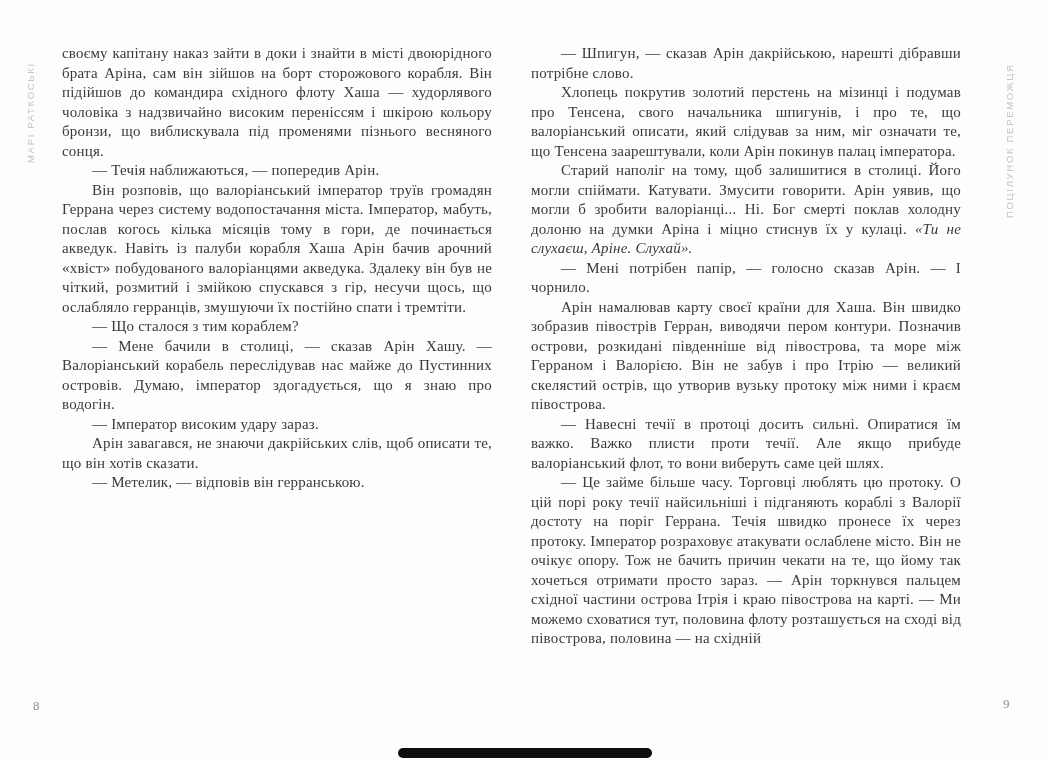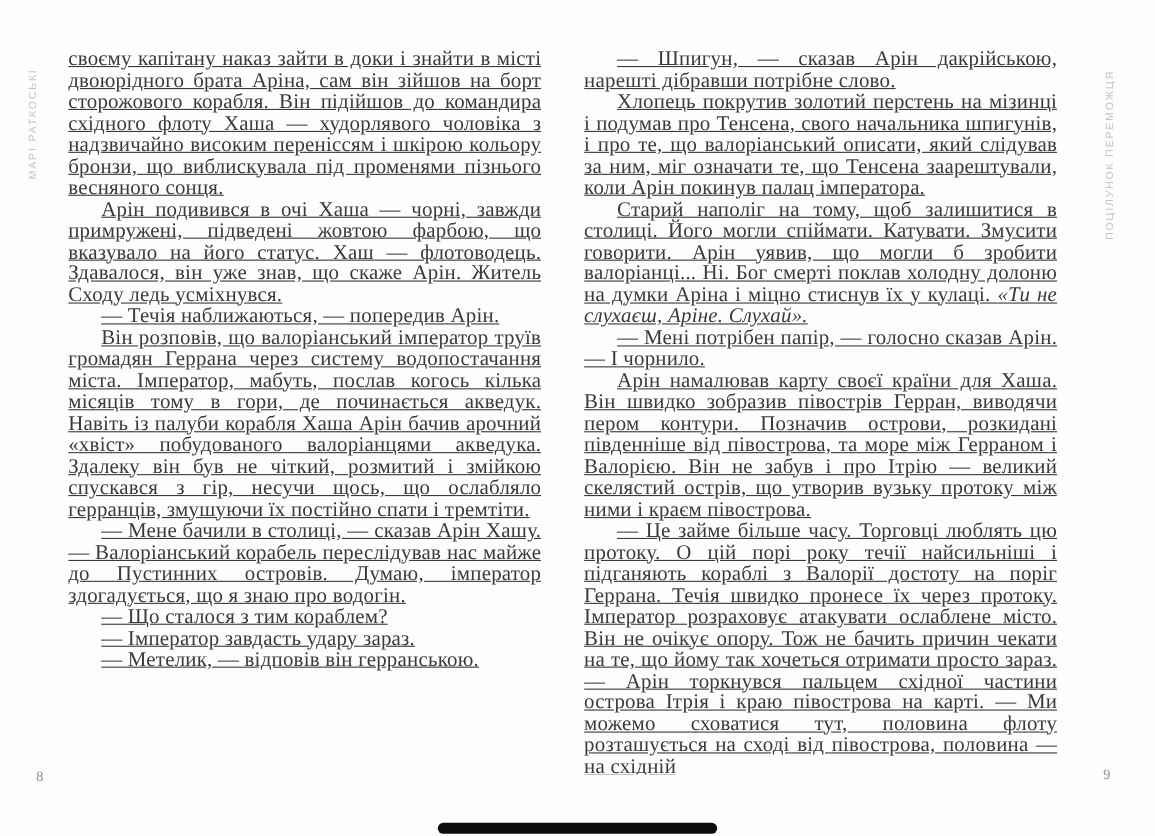--- a/index.html
+++ b/index.html
@@ -15,25 +15,24 @@
     width: 1050px; height: 760px;
     background: var(--page-background);
     overflow: hidden; position: relative;
     font-family: "Liberation Serif", "DejaVu Serif", serif;
   }
   .spread { position: absolute; inset: 0; }
   .page-text {
     position: absolute; top: 44px; width: 430px; height: 660px;
     overflow: hidden;
     color: var(--body-text);
-    font-size: 19px; line-height: 19.5px;
+    font-size: 15px; line-height: 19.5px;
     letter-spacing: 0.2px;
     text-align: justify;
     hyphens: auto;
-    text-decoration: underline;
   }
   #left-page-text  { left: 62px; }
   #right-page-text { left: 531px; }
   .page-text p { margin: 0; }
   .page-text p.indent { text-indent: 30px; }
   .page-text i { font-style: italic; }
 
   .margin-label {
     position: absolute;
     font-family: "Liberation Sans", "DejaVu Sans", sans-serif;
@@ -61,35 +60,36 @@
 </style>
 </head>
 <body>
 
 <div class="spread">
 
   <span class="margin-label" id="author-label">МАРІ РАТКОСЬКІ</span>
 
   <div class="page-text" id="left-page-text">
       <p><span>своєму капітану наказ зайти в доки і знайти в місті двоюрідного брата Аріна, сам він зійшов на борт сторожового корабля. Він підійшов до командира східного флоту Хаша — худорлявого чоловіка з надзвичайно високим переніссям і шкірою кольору бронзи, що виблискувала під променями пізнього весняного сонця.</span></p>
-      <p class="indent"><span>Арін подивився в очі Хаша — чорні, завжди примружені, підведені жовтою фарбою, що вказувало на його статус. Хаш — флотоводець. Здавалося, він уже знав, що скаже Арін. Житель Сходу ледь усміхнувся.</span></p>
       <p class="indent"><span>— Течія наближаються, — попередив Арін.</span></p>
       <p class="indent"><span>Він розповів, що валоріанський імператор труїв громадян Геррана через систему водопостачання міста. Імператор, мабуть, послав когось кілька місяців тому в гори, де починається акведук. Навіть із палуби корабля Хаша Арін бачив арочний «хвіст» побудованого валоріанцями акведука. Здалеку він був не чіткий, розмитий і змійкою спускався з гір, несучи щось, що ослабляло герранців, змушуючи їх постійно спати і тремтіти.</span></p>
+      <p class="indent"><span>— Що сталося з тим кораблем?</span></p>
       <p class="indent"><span>— Мене бачили в столиці, — сказав Арін Хашу. — Валоріанський корабель переслідував нас майже до Пустинних островів. Думаю, імператор здогадується, що я знаю про водогін.</span></p>
-      <p class="indent"><span>— Що сталося з тим кораблем?</span></p>
-      <p class="indent"><span>— Імператор завдасть удару зараз.</span></p>
+      <p class="indent"><span>— Імператор високим удару зараз.</span></p>
+      <p class="indent"><span>Арін завагався, не знаючи дакрійських слів, щоб описати те, що він хотів сказати.</span></p>
       <p class="indent"><span>— Метелик, — відповів він герранською.</span></p>
     </div>
 
   <div class="page-text" id="right-page-text">
       <p class="indent"><span>— Шпигун, — сказав Арін дакрійською, нарешті дібравши потрібне слово.</span></p>
       <p class="indent"><span>Хлопець покрутив золотий перстень на мізинці і подумав про Тенсена, свого начальника шпигунів, і про те, що валоріанський описати, який слідував за ним, міг означати те, що Тенсена заарештували, коли Арін покинув палац імператора.</span></p>
       <p class="indent"><span>Старий наполіг на тому, щоб залишитися в столиці. Його могли спіймати. Катувати. Змусити говорити. Арін уявив, що могли б зробити валоріанці... Ні. Бог смерті поклав холодну долоню на думки Аріна і міцно стиснув їх у кулаці. </span><i>«Ти не слухаєш, Аріне. Слухай».</i></p>
       <p class="indent"><span>— Мені потрібен папір, — голосно сказав Арін. — І чорнило.</span></p>
       <p class="indent"><span>Арін намалював карту своєї країни для Хаша. Він швидко зобразив півострів Герран, виводячи пером контури. Позначив острови, розкидані південніше від півострова, та море між Герраном і Валорією. Він не забув і про Ітрію — великий скелястий острів, що утворив вузьку протоку між ними і краєм півострова.</span></p>
+      <p class="indent"><span>— Навесні течії в протоці досить сильні. Опиратися їм важко. Важко плисти проти течії. Але якщо прибуде валоріанський флот, то вони виберуть саме цей шлях.</span></p>
       <p class="indent"><span>— Це займе більше часу. Торговці люблять цю протоку. О цій порі року течії найсильніші і підганяють кораблі з Валорії достоту на поріг Геррана. Течія швидко пронесе їх через протоку. Імператор розраховує атакувати ослаблене місто. Він не очікує опору. Тож не бачить причин чекати на те, що йому так хочеться отримати просто зараз. — Арін торкнувся пальцем східної частини острова Ітрія і краю півострова на карті. — Ми можемо сховатися тут, половина флоту розташується на сході від півострова, половина — на східній</span></p>
     </div>
 
   <span class="margin-label" id="title-label">ПОЦІЛУНОК ПЕРЕМОЖЦЯ</span>
 
   <span class="page-number" id="page-number-left">8</span>
 
   <span class="page-number" id="page-number-right">9</span>
 
   <div class="home-indicator"></div>

